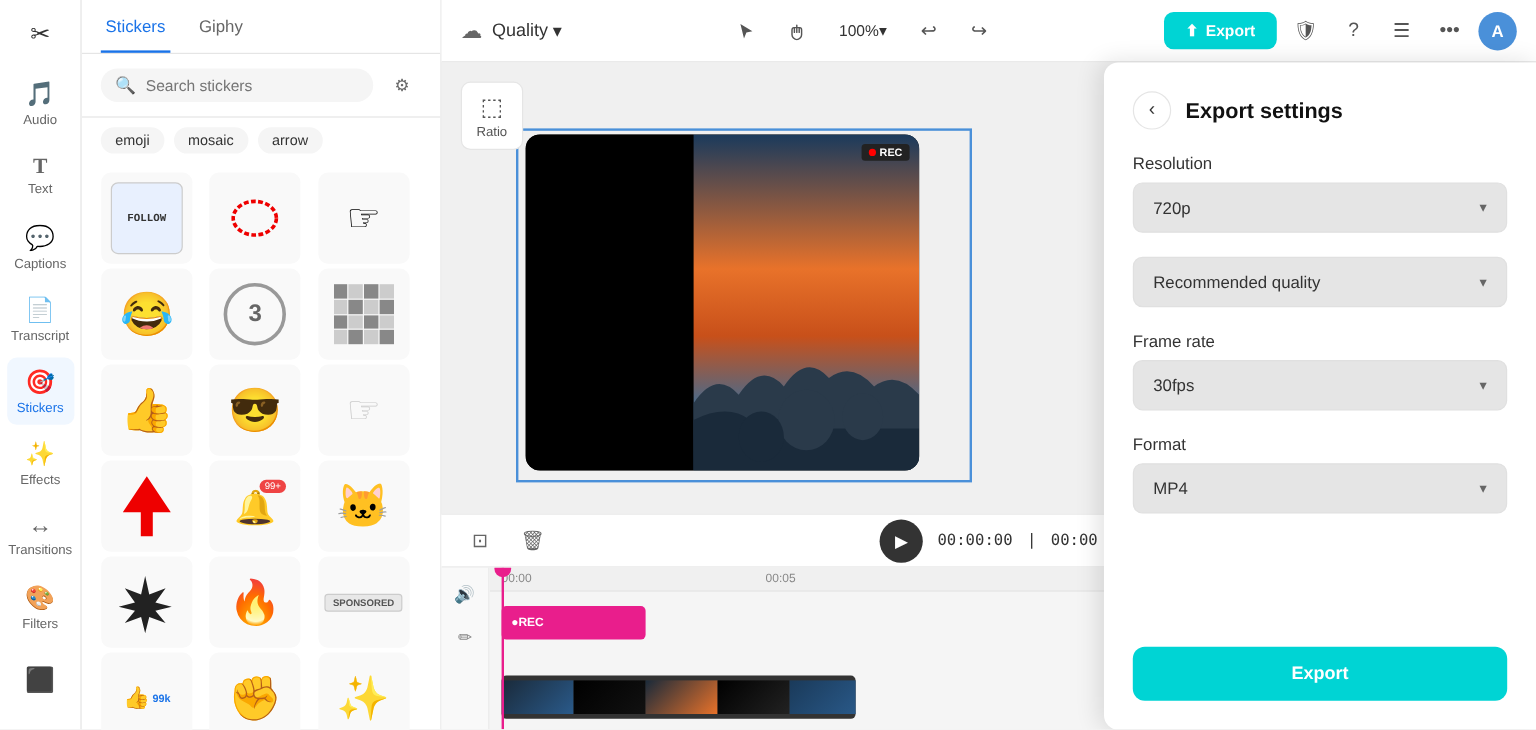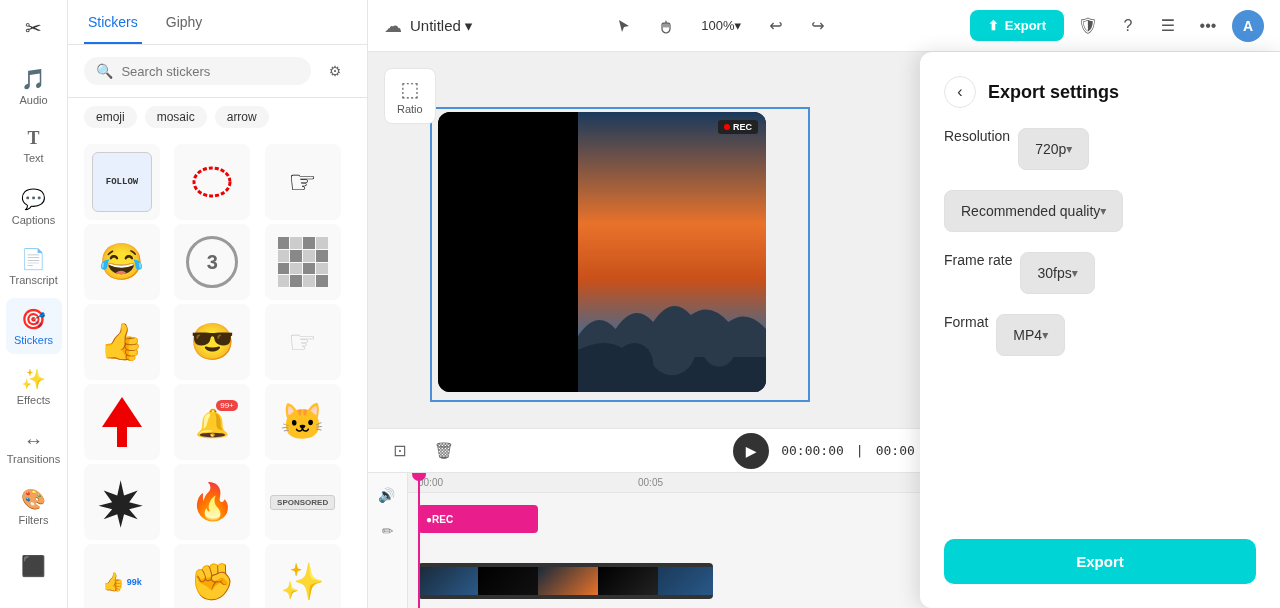--- a/index.html
+++ b/index.html
@@ -387,21 +387,21 @@
       display: flex; align-items: center; gap: 12px;
     }
     .back-btn {
       width: 32px; height: 32px; border-radius: 50%;
       display: flex; align-items: center; justify-content: center;
       cursor: pointer; color: #333; font-size: 16px;
       border: 1px solid #e5e5e5;
     }
     .export-panel-title { font-size: 18px; font-weight: 600; color: #111; }
 
-    .export-field { display: flex; flex-direction: row; gap: 8px; }
+    .export-field { display: flex; flex-direction: column; gap: 8px; }
     .export-field-label { font-size: 14px; font-weight: 500; color: #333; }
     .export-select {
       display: flex; align-items: center; justify-content: space-between;
       padding: 12px 16px;
       border: 1px solid #e0e0e0;
       border-radius: 8px;
       cursor: pointer;
       background: #e5e5e5;
     }
     .export-select-value { font-size: 14px; color: #333; }
@@ -578,21 +578,21 @@
 
   </div>
 </div>
 
 <div class="main-area">
 
   <div class="topbar">
     <div class="topbar-left">
       <span class="cloud-icon">☁</span>
       <div class="project-name">
-        <span>Untitled</span>
+        <span>Quality</span>
         <span>▾</span>
       </div>
     </div>
 
     <div class="topbar-center">
       <div class="topbar-tool-btn">
         <svg width="16" height="16" viewBox="0 0 16 16" fill="none">
             <path d="M3 2l10 6-5 1-2 5z" fill="#555"></path>
           </svg>
       </div>

